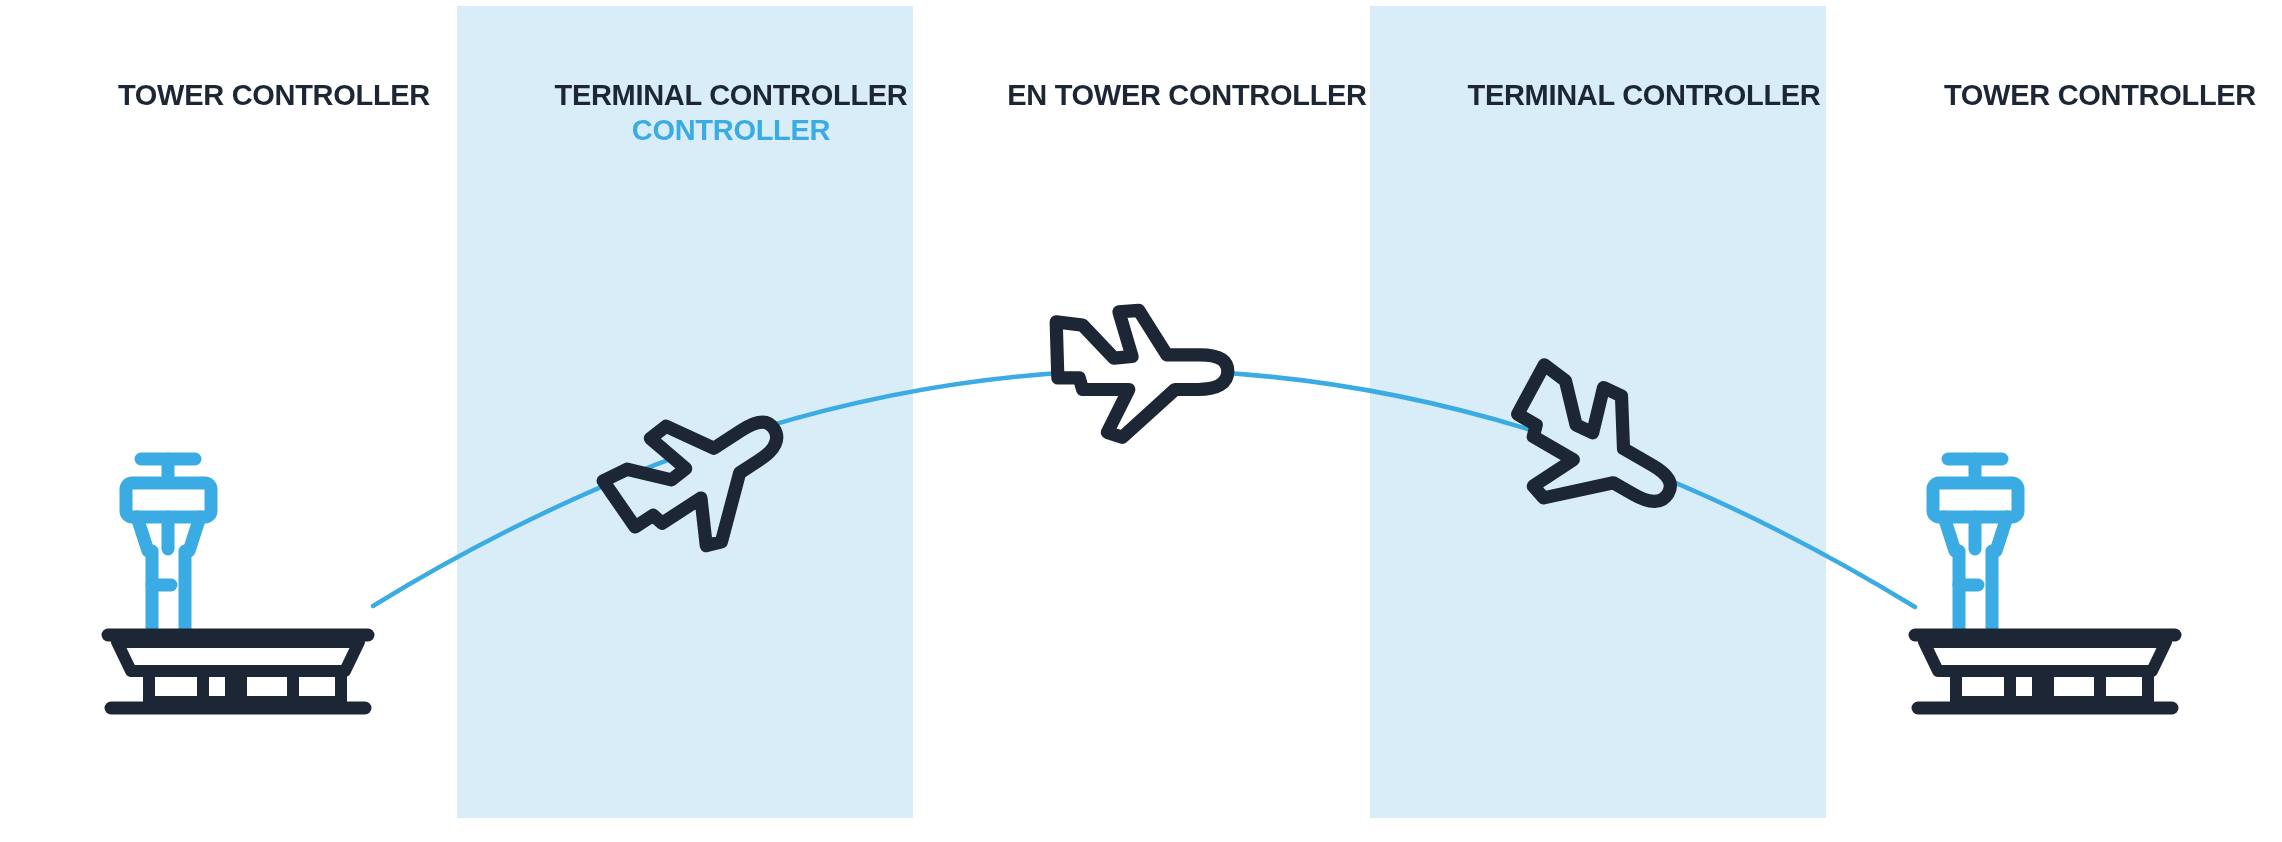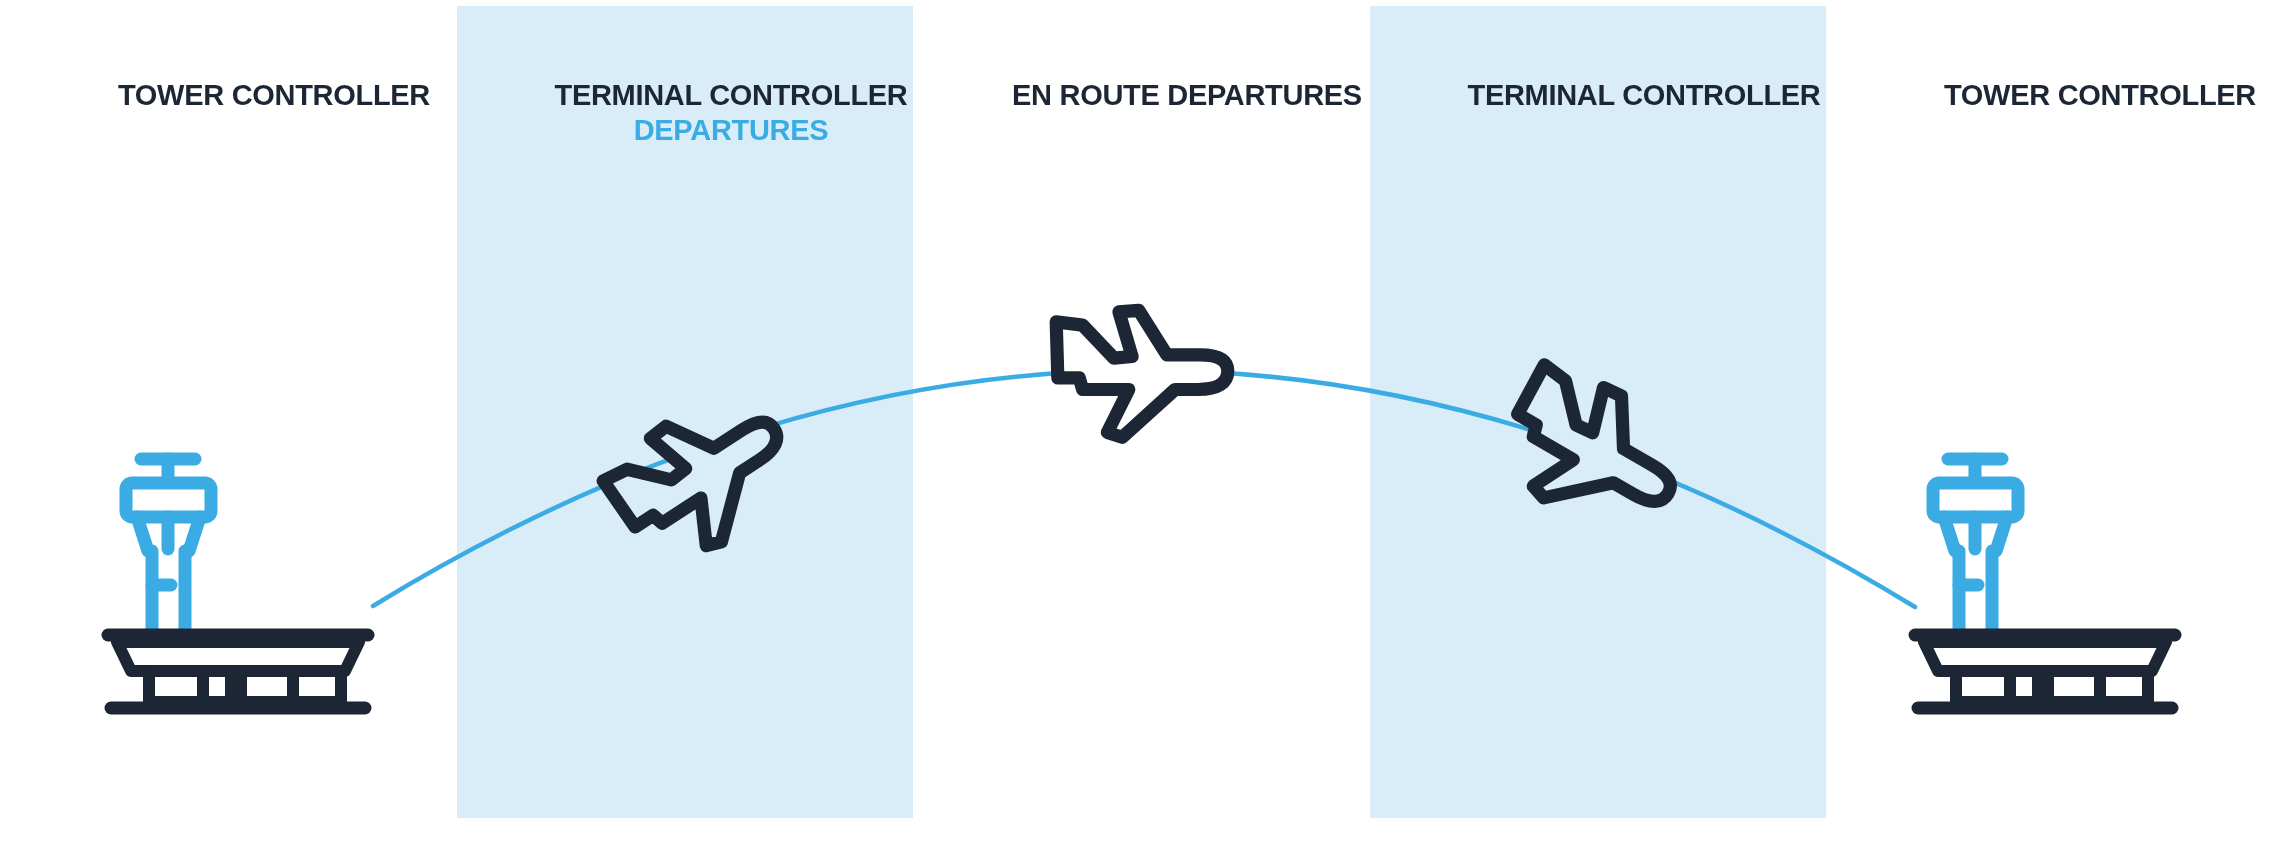--- a/index.html
+++ b/index.html
@@ -66,24 +66,24 @@
 
   <div class="band b1"></div>
   <div class="band b2"></div>
 
   <div class="col-header c0">
     <div>TOWER CONTROLLER</div>
     <div class="sub"></div>
   </div>
   <div class="col-header c1">
     <div>TERMINAL CONTROLLER</div>
-    <div class="sub">DEPARTURES</div>
+    <div class="sub">CONTROLLER</div>
   </div>
   <div class="col-header c2">
-    <div>EN ROUTE DEPARTURES</div>
+    <div>EN TOWER CONTROLLER</div>
     <div class="sub"></div>
   </div>
   <div class="col-header c3">
     <div>TERMINAL CONTROLLER</div>
   </div>
   <div class="col-header c4">
     <div>TOWER CONTROLLER</div>
     <div class="sub"></div>
   </div>
 

